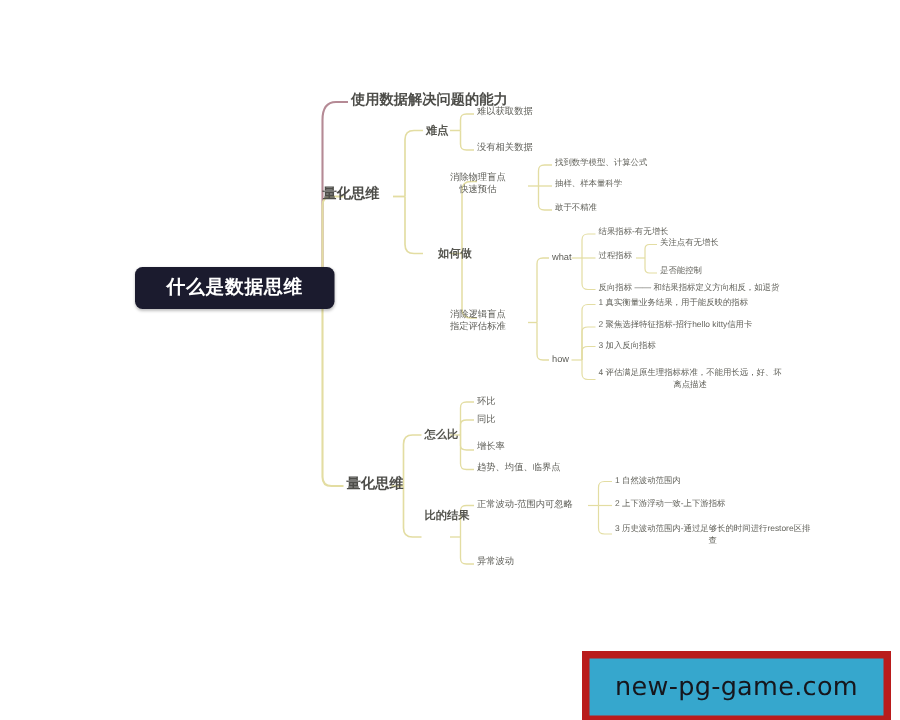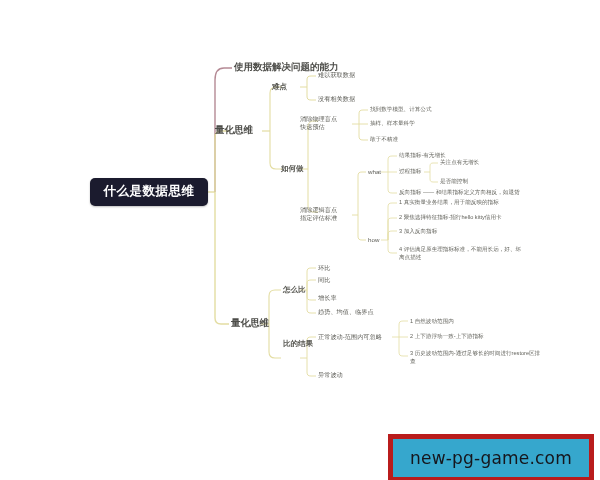--- a/index.html
+++ b/index.html
@@ -28,27 +28,28 @@
     width: 600px;
     height: 480px;
     pointer-events: none;
   }
 
   .node {
     position: absolute;
     white-space: nowrap;
     color: #4a4a46;
     line-height: 1.25;
+    text-align: center;
   }
 
   
   .root-node {
     left: 90px;
     top: 178px;
-    width: 118px;
+    width: 133px;
     height: 28px;
     background: #1b1b2e;
     border-radius: 5px;
     color: #ffffff;
     font-size: 12.5px;
     font-weight: bold;
     display: flex;
     align-items: center;
     justify-content: center;
     letter-spacing: 0.5px;
@@ -176,25 +177,25 @@
     <path d="M399,337 L399,337 L408,337" stroke="#e3dda2" stroke-width="0.8" fill="none"></path>
     <path d="M399,337 L399,352 C399,355 400,356 403,356 L408,356" stroke="#e3dda2" stroke-width="0.8" fill="none"></path>
   </svg>
 
   <div class="node root-node">什么是数据思维</div>
 
   <div class="node lvl1" style="left:234px; top:61px;">使用数据解决问题的能力</div>
 
   <div class="node lvl1" style="left:215px; top:124px;">量化思维</div>
 
-  <div class="node lvl2" style="left:272px; top:82px;">难点</div>
+  <div class="node lvl2" style="left:284px; top:82px;">难点</div>
   <div class="node lvl3" style="left:318px; top:71px;">难以获取数据</div>
   <div class="node lvl3" style="left:318px; top:95px;">没有相关数据</div>
 
-  <div class="node lvl2" style="left:281px; top:164px;">如何做</div>
+  <div class="node lvl2" style="left:292px; top:164px;">如何做</div>
 
   <div class="node lvl3 multiline" style="left:300px; top:115px;">消除物理盲点
 快速预估</div>
   <div class="node lvl4" style="left:370px; top:106px;">找到数学模型、计算公式</div>
   <div class="node lvl4" style="left:370px; top:120px;">抽样、样本量科学</div>
   <div class="node lvl4" style="left:370px; top:136px;">敢于不精准</div>
 
   <div class="node lvl3 multiline" style="left:300px; top:206px;">消除逻辑盲点
 指定评估标准</div>
 

